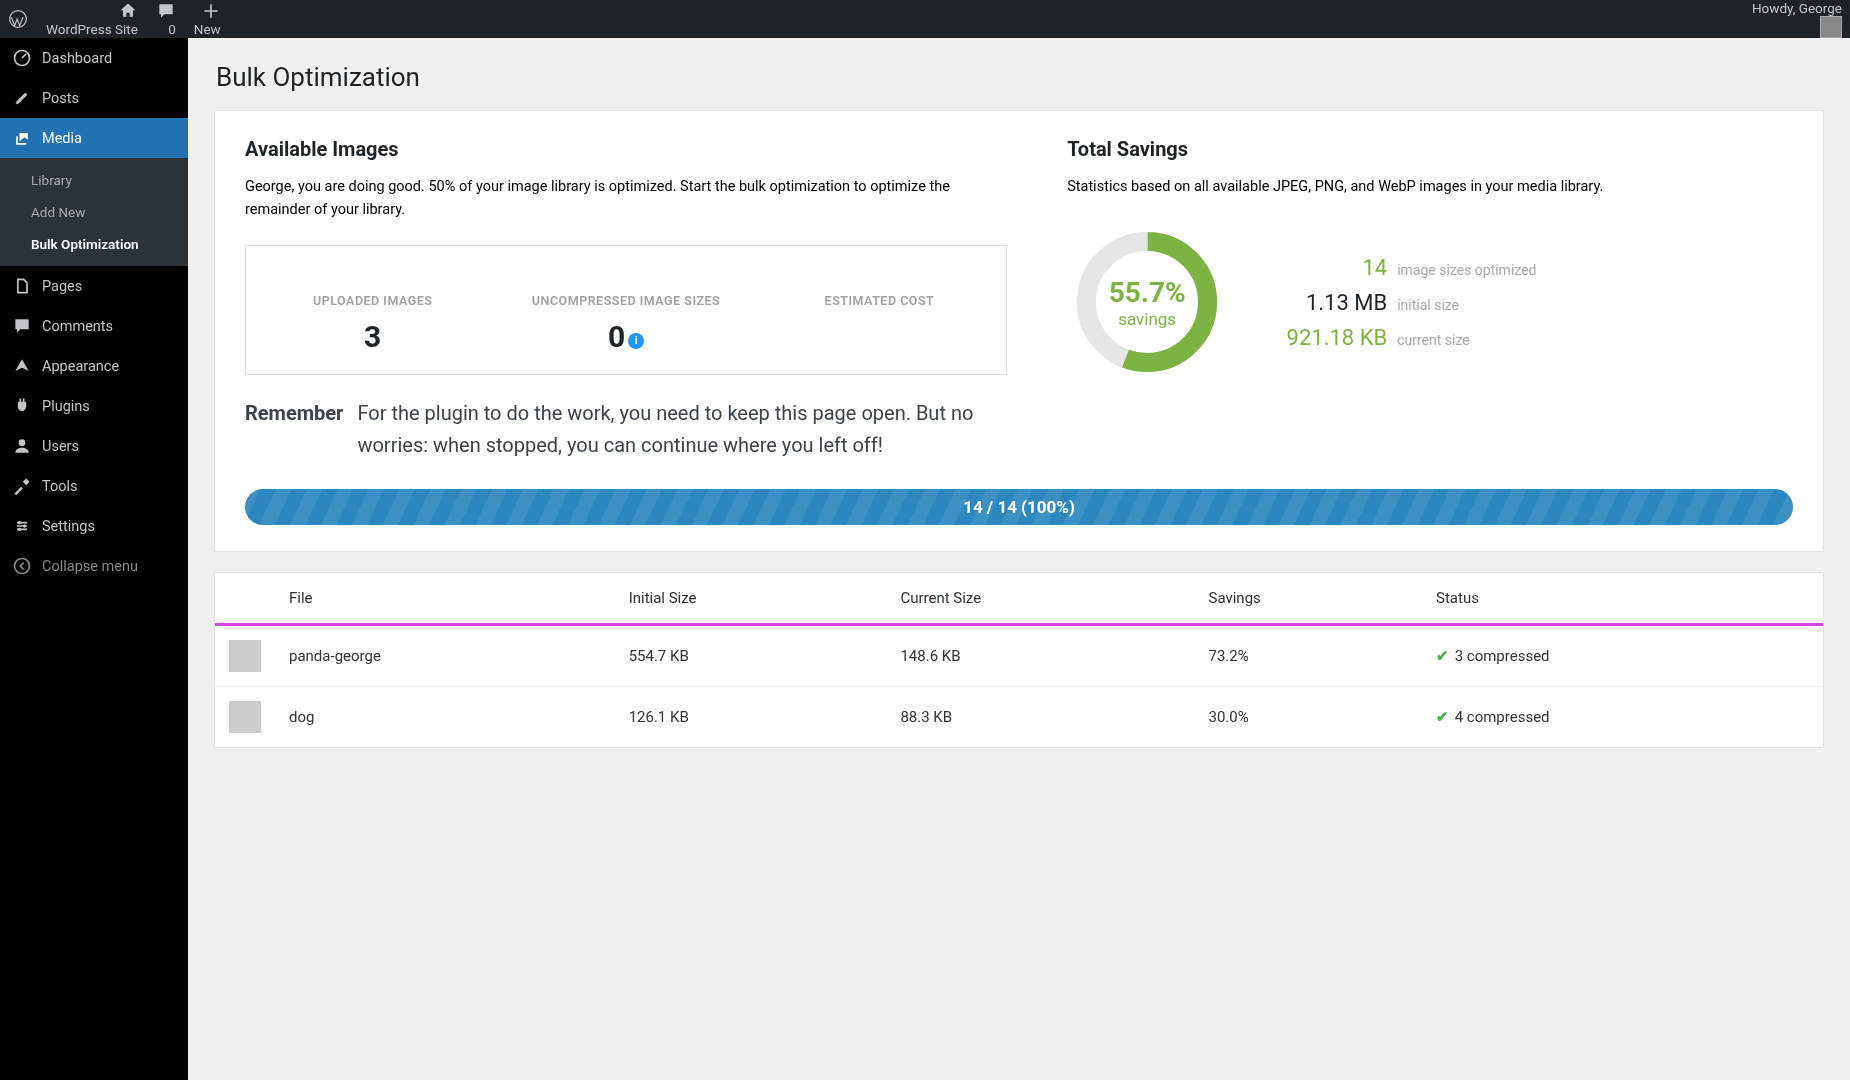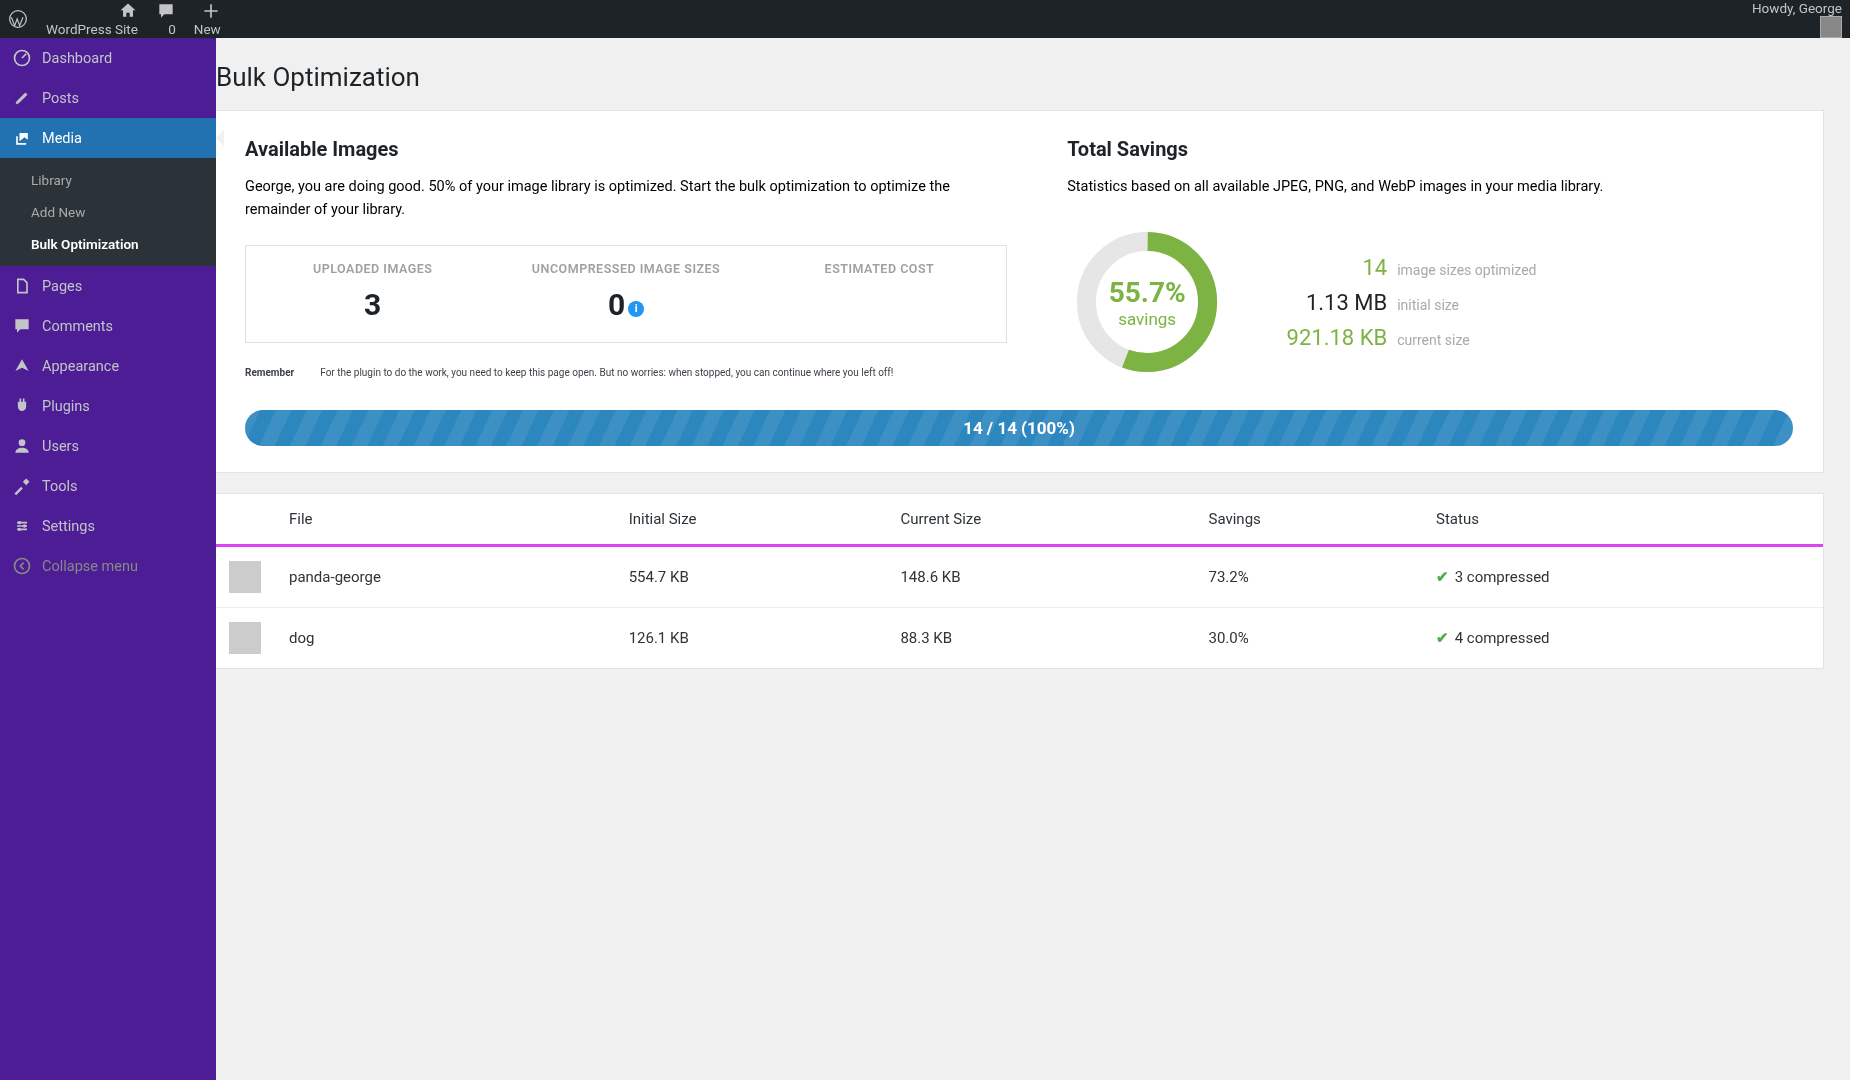--- a/index.html
+++ b/index.html
@@ -2,43 +2,43 @@
 <html><head>
 <meta charset="utf-8">
 <style>
 * { margin:0; padding:0; box-sizing:border-box; }
 body { font-family:-apple-system,BlinkMacSystemFont,"Segoe UI",Roboto,sans-serif; background:#f0f0f1; color:#3c434a; font-size:14px; }
 .topbar{height:38px;background:#1d2327;color:#c3c4c7;display:flex;align-items:center;padding:0 8px;font-size:13.5px;}
 .topbar .left{display:flex;align-items:center;gap:18px;flex:1;}
 .topbar .tb-item{display:flex;align-items:flex-end;gap:0;cursor:pointer;flex-direction:column;}
 .topbar .right{margin-left:auto;display:flex;align-items:center;gap:8px;}
 .avatar{width:22px;height:22px;background:#888;border:1px solid #aaa;display:inline-block;}
-.sidebar{position:fixed;left:0;top:38px;bottom:0;width:216px;background:#4c1d95;color:#c3c4c7;}
+.sidebar{position:fixed;left:0;top:38px;bottom:0;width:188px;background:#000000;color:#c3c4c7;}
 .menu-item{display:flex;align-items:center;gap:10px;padding:10px 12px;cursor:pointer;font-size:14.5px;}
 .menu-item.active{background:#2271b1;color:#fff;position:relative;}
 .menu-item.active::after{content:"";position:absolute;right:-8px;top:50%;transform:translateY(-50%);border:8px solid transparent;border-right-color:#f0f0f1;}
 .submenu{background:#2c3338;padding:6px 0;}
 .submenu .sub-item{padding:8px 31px;font-size:13.5px;color:#a7aaad;cursor:pointer;}
 .submenu .sub-item.current{color:#fff;font-weight:600;}
 .icon{width:20px;height:20px;display:inline-flex;align-items:center;justify-content:center;fill:currentColor;}
 .main{margin-left:188px;padding:10px 26px 30px 26px;}
 h1.page-title{font-size:26px;font-weight:400;color:#1d2327;margin:14px 0 18px 2px;}
 .panel{background:#fff;border:1px solid #e3e4e5;padding:26px 30px;margin-bottom:20px;}
 .two-col{display:flex;gap:60px;}
 .col-left{flex:1.05;}
 .col-right{flex:1;}
 h2.section{font-size:20px;font-weight:700;color:#1d2327;margin-bottom:14px;}
 .desc{font-size:14.5px;color:#000000;line-height:1.6;margin-bottom:24px;}
 .stat-box{border:1px solid #e0e0e0;display:flex;text-align:center;margin-bottom:22px;}
 .stat-col{flex:1;padding:14px 8px 20px;}
-.stat-label{font-size:12.5px;letter-spacing:0.5px;color:#a0a0a0;font-weight:600;line-height:1.5;}
+.stat-label{font-size:12.5px;letter-spacing:0.5px;color:#a0a0a0;font-weight:600;line-height:1.5;margin-top:32px;}
 .stat-val{font-size:30px;font-weight:700;color:#1d2327;margin-top:8px;}
 .stat-val .unit{font-size:15px;font-weight:400;color:#777;}
 .info-dot{display:inline-block;width:16px;height:16px;border-radius:50%;background:#2196f3;color:#fff;font-size:11px;font-weight:bold;text-align:center;line-height:16px;vertical-align:3px;margin-left:3px;}
-.remember{display:flex;gap:26px;font-size:10px;line-height:1.6;}
+.remember{display:flex;gap:14px;font-size:20px;line-height:1.6;}
 .remember b{font-weight:700;}
 .savings-row{display:flex;align-items:center;gap:40px;}
 .donut-wrap{position:relative;width:160px;height:160px;}
 .donut-center{position:absolute;inset:0;display:flex;flex-direction:column;align-items:center;justify-content:center;}
 .donut-center .pct{font-size:28px;font-weight:700;color:#7cb342;}
 .donut-center .lbl{font-size:17px;color:#7cb342;}
 .stats-list{flex:1;}
 .stat-line{display:flex;align-items:baseline;justify-content:flex-start;gap:10px;margin:10px 0;}
 .stat-line .num{font-size:22px;font-weight:400;color:#1d2327;text-align:right;min-width:120px;}
 .stat-line .num.green{color:#7cb342;}

